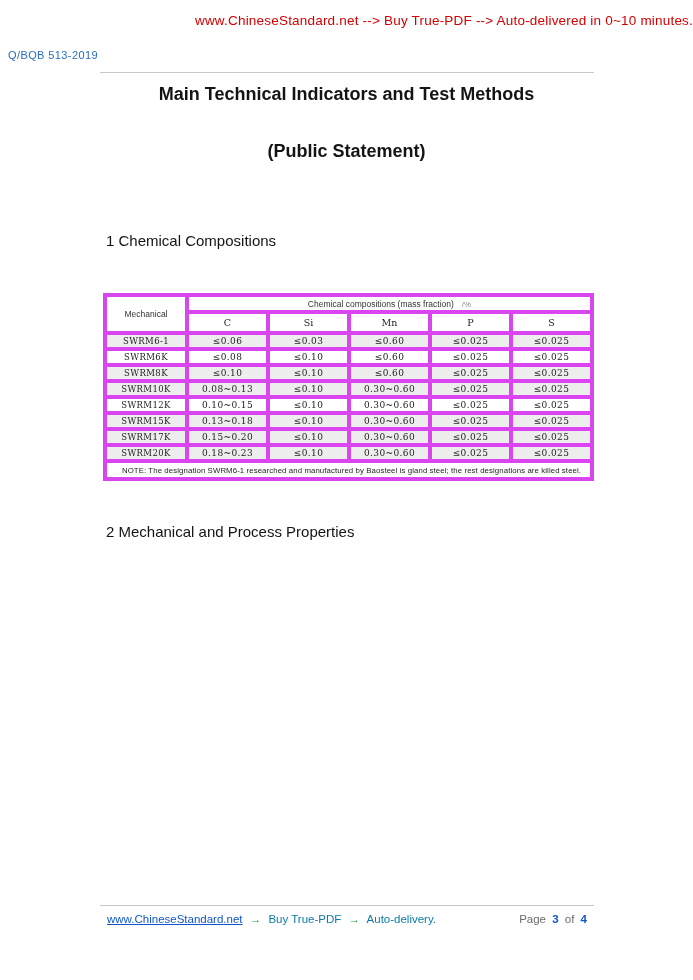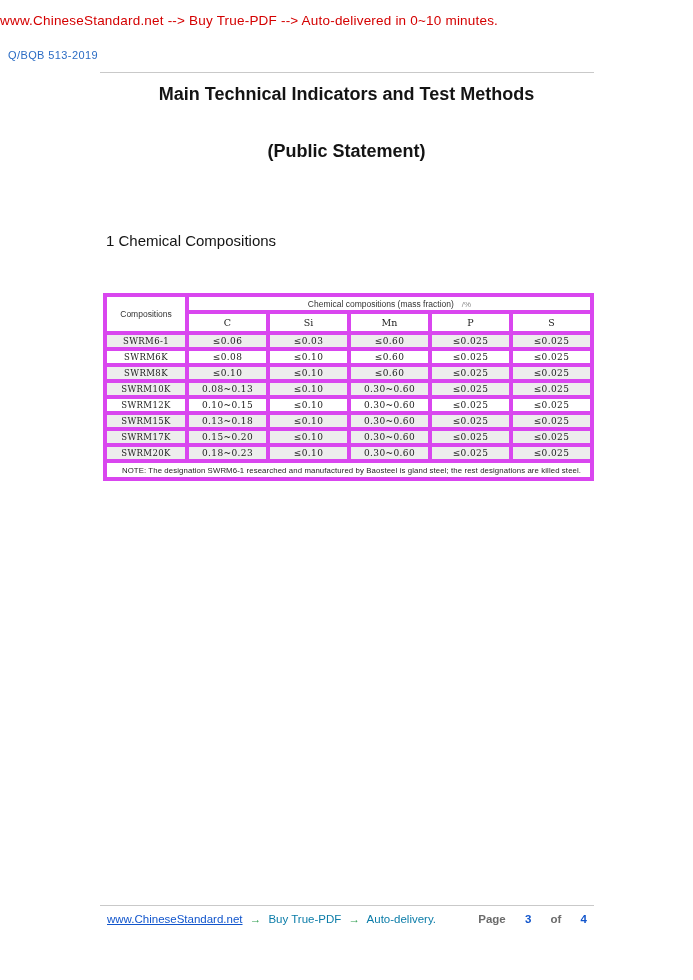--- a/index.html
+++ b/index.html
@@ -1,20 +1,20 @@
 <!DOCTYPE html>
 <html><head>
 <meta charset="utf-8">
 <style>
   * { margin:0; padding:0; box-sizing:border-box; }
   html,body { width:693px; height:980px; background:#ffffff; }
   body { font-family:"Liberation Sans", sans-serif; position:relative; overflow:hidden; }
   .page { position:absolute; left:0; top:0; width:693px; height:980px; background:#ffffff; }
 
-  .promo-banner { position:absolute; top:13px; left:0; width:100%; text-align:left;
+  .promo-banner { position:absolute; top:13px; left:0; width:100%; text-align:right;
     color:#d40000; font-size:13.5px; letter-spacing:0.2px; }
   .standard-code { position:absolute; top:49px; left:8px; width:100%; 
     color:#2b6cc4; font-size:11px; letter-spacing:0.4px; }
 
   .divider { position:absolute; left:100px; width:494px; border-top:1px solid #c9c9c9; height:0; }
   .divider.top { top:72px; }
   .divider.bottom { top:905px; }
 
   .doc-title { position:absolute; left:0; width:100%; text-align:center; font-weight:bold;
     font-size:18px; color:#141414; }
@@ -43,21 +43,21 @@
   tbody tr.shaded { background:#ededed; }
   tfoot td { height:18px; text-align:left; font-size:7.8px; font-family:"Liberation Sans",sans-serif;
     padding-left:6px; color:#222; letter-spacing:0.1px; }
 
   .footer { position:absolute; top:913px; left:107px; width:480px; display:flex;
     justify-content:space-between; align-items:flex-start; font-size:11.5px; }
   .footer-left span { margin-right:4px; }
   .footer-link { color:#1155cc; text-decoration:underline; cursor:pointer; }
   .footer-arrow { color:#2e9e4f; font-weight:bold; }
   .footer-text { color:#0b7ca8; }
-  .page-indicator span { margin-left:16px;font-weight:bold; }
+  .page-indicator span { margin-left:3px; }
   .page-label { color:#6b6b6b; }
   .page-num { color:#1155cc; font-weight:bold; }
 </style>
 </head>
 <body>
 
 <div class="page">
 
   <div class="promo-banner">www.ChineseStandard.net --&gt; Buy True-PDF --&gt; Auto-delivered in 0~10 minutes.</div>
   <div class="standard-code">Q/BQB 513-2019</div>
@@ -73,21 +73,21 @@
     <colgroup>
       <col class="c-desig">
         <col class="c-el">
         <col class="c-el">
         <col class="c-el">
         <col class="c-el">
         <col class="c-el">
     </colgroup>
     <thead>
       <tr class="group-row">
-        <th rowspan="2" class="desig-head">Compositions</th>
+        <th rowspan="2" class="desig-head">Mechanical</th>
         <th colspan="5"><span>Chemical compositions (mass fraction)</span><span class="unit">/%</span></th>
       </tr>
       <tr class="el-row">
         <th>C</th>
         <th>Si</th>
         <th>Mn</th>
         <th>P</th>
         <th>S</th>
       </tr>
     </thead>
@@ -157,20 +157,21 @@
         <td>≤0.025</td>
       </tr>
     </tbody>
     <tfoot>
       <tr>
         <td colspan="6">NOTE: The designation SWRM6-1 researched and manufactured by Baosteel is gland steel; the rest designations are killed steel.</td>
       </tr>
     </tfoot>
   </table>
 
+  <div class="section-heading s2">2 Mechanical and Process Properties</div>
 
   <div class="divider bottom"></div>
 
   <div class="footer">
     <div class="footer-left">
       <span class="footer-link">www.ChineseStandard.net</span>
       <span class="footer-arrow">→</span>
       <span class="footer-text">Buy True-PDF</span>
       <span class="footer-arrow">→</span>
       <span class="footer-text">Auto-delivery.</span>

